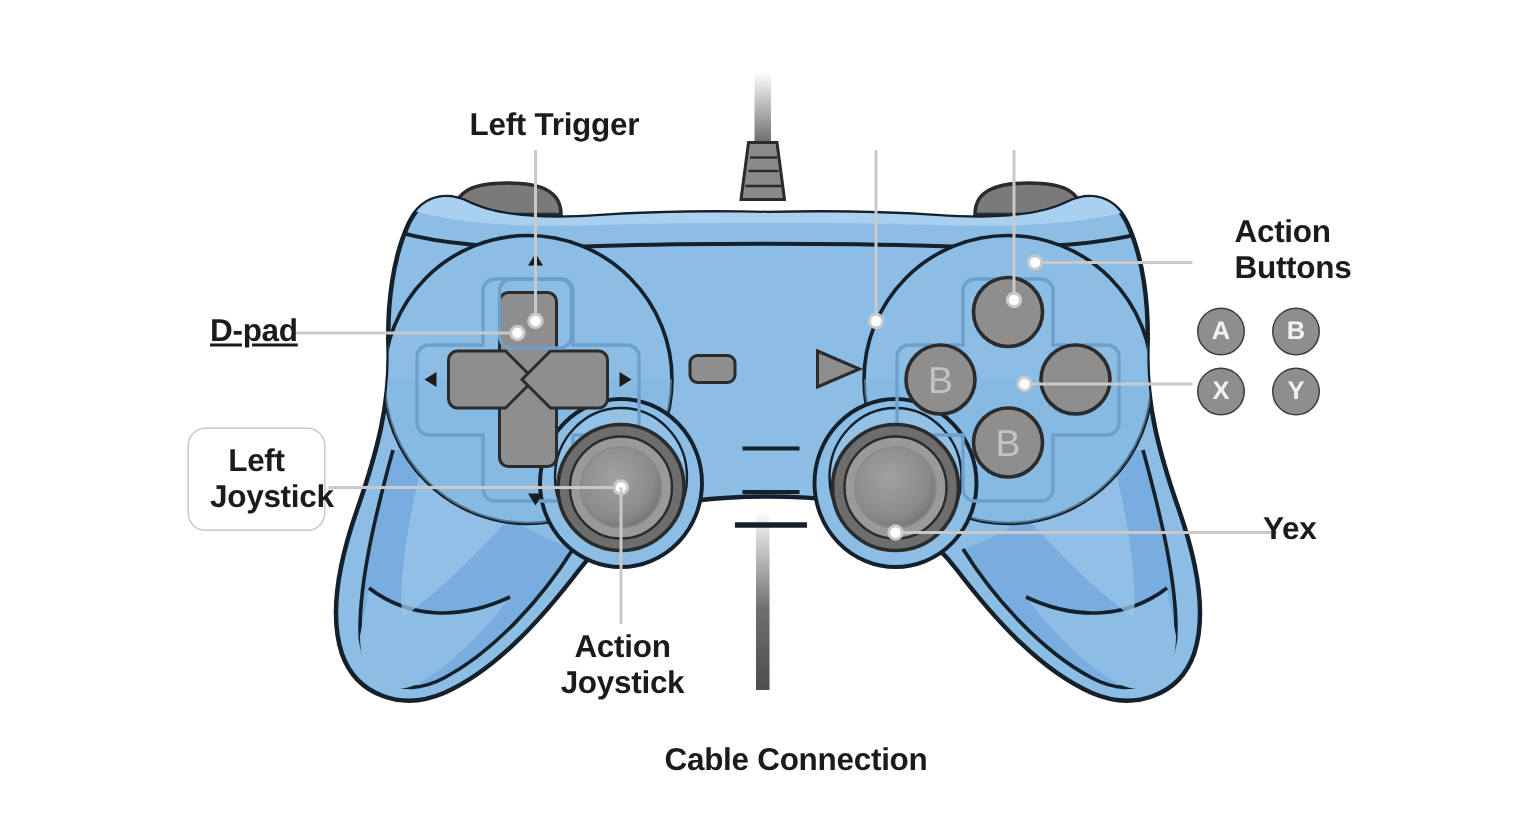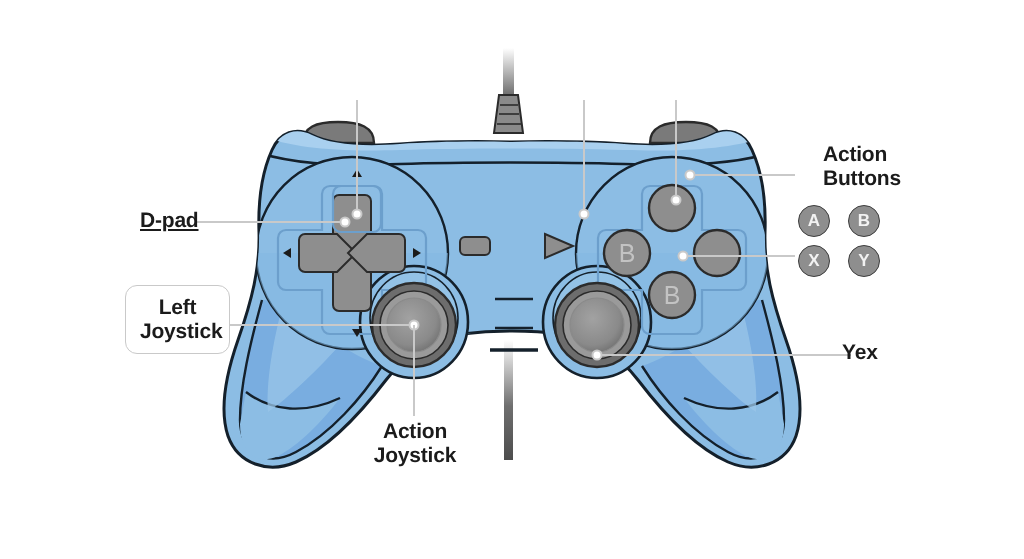--- a/index.html
+++ b/index.html
@@ -287,35 +287,37 @@
       <line x1="219" y1="325" x2="414" y2="325"></line>
       <circle cx="414" cy="325" r="4.5" fill="#ffffff" stroke="#c9c9c9" stroke-width="2"></circle>
 
       <line x1="414" y1="325" x2="414" y2="416"></line>
 
       <line x1="851" y1="355" x2="597" y2="355"></line>
       <circle cx="597" cy="355" r="4.5" fill="#ffffff" stroke="#c9c9c9" stroke-width="2"></circle>
     </g>
   </svg>
 
+  <div class="callout left" style="left:313px; top:72px;">Left Trigger</div>
 
 
   <div class="callout left" style="left:803px; top:143px;margin-left:20px;">Action
 Buttons</div>
 
   <div class="callout left" style="left:140px; top:209px;text-decoration:underline;">D-pad</div>
 
-  <div class="callout boxed" style="left:125px; top:285px; width:105px;">Left
+  <div class="callout boxed" style="left:125px; top:285px; width:92px;">Left
 Joystick</div>
 
   <div class="callout left" style="left:842px; top:341px;">Yex</div>
 
   <div class="callout center" style="left:367px; top:420px; width:96px;">Action
 Joystick</div>
 
+  <div class="callout left" style="left:443px; top:495px;">Cable Connection</div>
 
   <div id="action-legend">
     <div class="legend-row">
       <div class="legend-btn">A</div>
       <div class="legend-btn">B</div>
     </div>
     <div class="legend-row">
       <div class="legend-btn">X</div>
       <div class="legend-btn">Y</div>
     </div>

